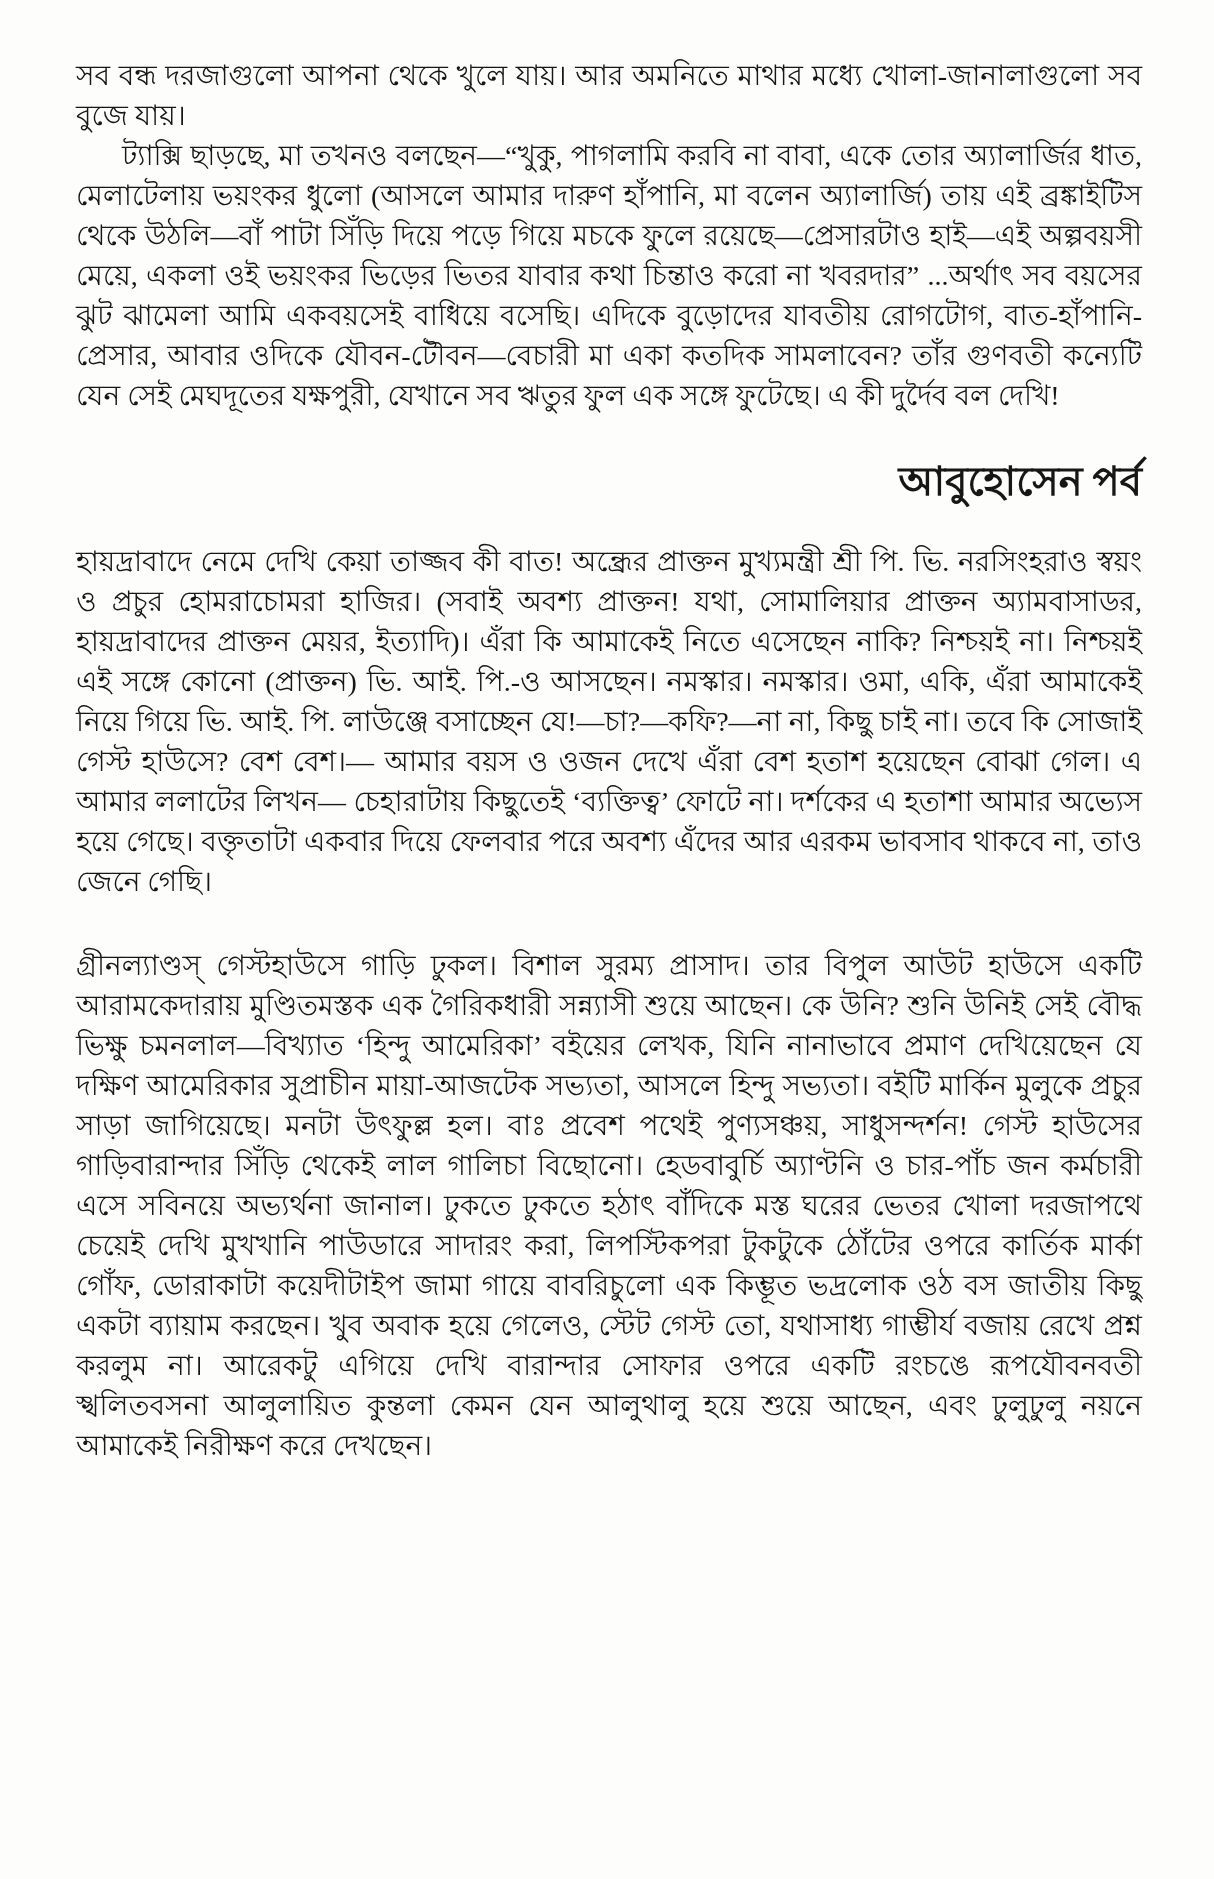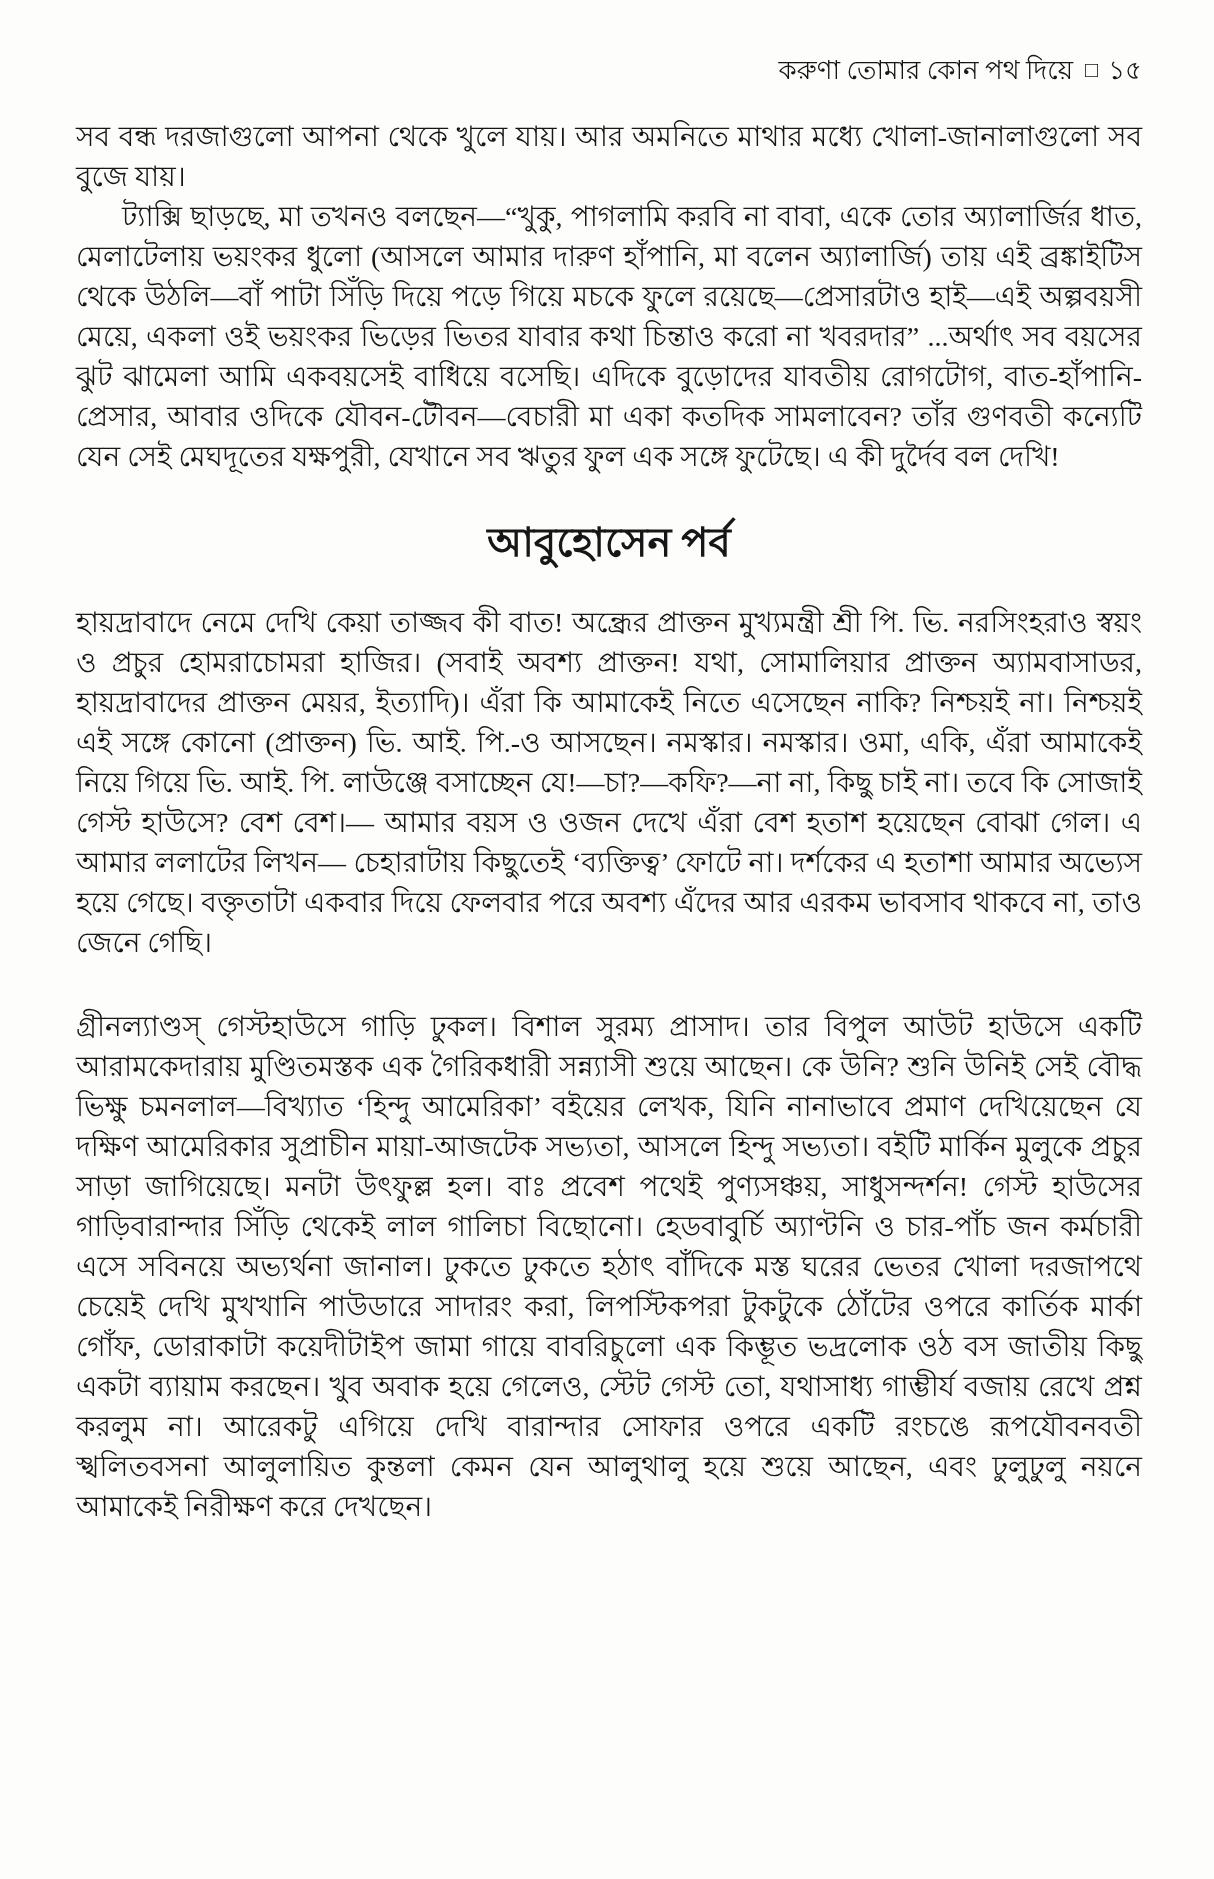--- a/index.html
+++ b/index.html
@@ -38,37 +38,34 @@
     margin: 0;
     text-align: justify;
     text-justify: inter-word;
     font-family: Liberation Serif, serif;
   }
   .para.indent {
     text-indent: 46px;
   }
   .section-heading {
     font-weight: bold;
-    text-align: center;
+    text-align: right;
     font-size: 40px;
     line-height: 48px;
     margin: 42px 0 36px 0;
   }
   .gap-top {
     margin-top: 44px;
   }
 </style>
 </head>
 <body>
 
 <div class="page">
 
-  <div class="running-header">
-    <span>করুণা তোমার কোন পথ দিয়ে</span><span class="sep">□</span><span>১৫</span>
-  </div>
 
   <p class="para">সব বন্ধ দরজাগুলো আপনা থেকে খুলে যায়। আর অমনিতে মাথার মধ্যে খোলা-জানালাগুলো সব বুজে যায়।</p>
 
   <p class="para indent">ট্যাক্সি ছাড়ছে, মা তখনও বলছেন—“খুকু, পাগলামি করবি না বাবা, একে তোর অ্যালার্জির ধাত, মেলাটেলায় ভয়ংকর ধুলো (আসলে আমার দারুণ হাঁপানি, মা বলেন অ্যালার্জি) তায় এই ব্রঙ্কাইটিস থেকে উঠলি—বাঁ পাটা সিঁড়ি দিয়ে পড়ে গিয়ে মচকে ফুলে রয়েছে—প্রেসারটাও হাই—এই অল্পবয়সী মেয়ে, একলা ওই ভয়ংকর ভিড়ের ভিতর যাবার কথা চিন্তাও করো না খবরদার” ...অর্থাৎ সব বয়সের ঝুট ঝামেলা আমি একবয়সেই বাধিয়ে বসেছি। এদিকে বুড়োদের যাবতীয় রোগটোগ, বাত-হাঁপানি-প্রেসার, আবার ওদিকে যৌবন-টৌবন—বেচারী মা একা কতদিক সামলাবেন? তাঁর গুণবতী কন্যেটি যেন সেই মেঘদূতের যক্ষপুরী, যেখানে সব ঋতুর ফুল এক সঙ্গে ফুটেছে। এ কী দুর্দৈব বল দেখি!</p>
 
   <h2 class="section-heading">আবুহোসেন পর্ব</h2>
 
   <p class="para">হায়দ্রাবাদে নেমে দেখি কেয়া তাজ্জব কী বাত! অন্ধ্রের প্রাক্তন মুখ্যমন্ত্রী শ্রী পি. ভি. নরসিংহরাও স্বয়ং ও প্রচুর হোমরাচোমরা হাজির। (সবাই অবশ্য প্রাক্তন! যথা, সোমালিয়ার প্রাক্তন অ্যামবাসাডর, হায়দ্রাবাদের প্রাক্তন মেয়র, ইত্যাদি)। এঁরা কি আমাকেই নিতে এসেছেন নাকি? নিশ্চয়ই না। নিশ্চয়ই এই সঙ্গে কোনো (প্রাক্তন) ভি. আই. পি.-ও আসছেন। নমস্কার। নমস্কার। ওমা, একি, এঁরা আমাকেই নিয়ে গিয়ে ভি. আই. পি. লাউঞ্জে বসাচ্ছেন যে!—চা?—কফি?—না না, কিছু চাই না। তবে কি সোজাই গেস্ট হাউসে? বেশ বেশ।— আমার বয়স ও ওজন দেখে এঁরা বেশ হতাশ হয়েছেন বোঝা গেল। এ আমার ললাটের লিখন— চেহারাটায় কিছুতেই ‘ব্যক্তিত্ব’ ফোটে না। দর্শকের এ হতাশা আমার অভ্যেস হয়ে গেছে। বক্তৃতাটা একবার দিয়ে ফেলবার পরে অবশ্য এঁদের আর এরকম ভাবসাব থাকবে না, তাও জেনে গেছি।</p>
 
   <p class="para gap-top">গ্রীনল্যাণ্ডস্ গেস্টহাউসে গাড়ি ঢুকল। বিশাল সুরম্য প্রাসাদ। তার বিপুল আউট হাউসে একটি আরামকেদারায় মুণ্ডিতমস্তক এক গৈরিকধারী সন্ন্যাসী শুয়ে আছেন। কে উনি? শুনি উনিই সেই বৌদ্ধ ভিক্ষু চমনলাল—বিখ্যাত ‘হিন্দু আমেরিকা’ বইয়ের লেখক, যিনি নানাভাবে প্রমাণ দেখিয়েছেন যে দক্ষিণ আমেরিকার সুপ্রাচীন মায়া-আজটেক সভ্যতা, আসলে হিন্দু সভ্যতা। বইটি মার্কিন মুলুকে প্রচুর সাড়া জাগিয়েছে। মনটা উৎফুল্ল হল। বাঃ প্রবেশ পথেই পুণ্যসঞ্চয়, সাধুসন্দর্শন! গেস্ট হাউসের গাড়িবারান্দার সিঁড়ি থেকেই লাল গালিচা বিছোনো। হেডবাবুর্চি অ্যাণ্টনি ও চার-পাঁচ জন কর্মচারী এসে সবিনয়ে অভ্যর্থনা জানাল। ঢুকতে ঢুকতে হঠাৎ বাঁদিকে মস্ত ঘরের ভেতর খোলা দরজাপথে চেয়েই দেখি মুখখানি পাউডারে সাদারং করা, লিপস্টিকপরা টুকটুকে ঠোঁটের ওপরে কার্তিক মার্কা গোঁফ, ডোরাকাটা কয়েদীটাইপ জামা গায়ে বাবরিচুলো এক কিম্ভূত ভদ্রলোক ওঠ বস জাতীয় কিছু একটা ব্যায়াম করছেন। খুব অবাক হয়ে গেলেও, স্টেট গেস্ট তো, যথাসাধ্য গাম্ভীর্য বজায় রেখে প্রশ্ন করলুম না। আরেকটু এগিয়ে দেখি বারান্দার সোফার ওপরে একটি রংচঙে রূপযৌবনবতী স্খলিতবসনা আলুলায়িত কুন্তলা কেমন যেন আলুথালু হয়ে শুয়ে আছেন, এবং ঢুলুঢুলু নয়নে আমাকেই নিরীক্ষণ করে দেখছেন।</p>

